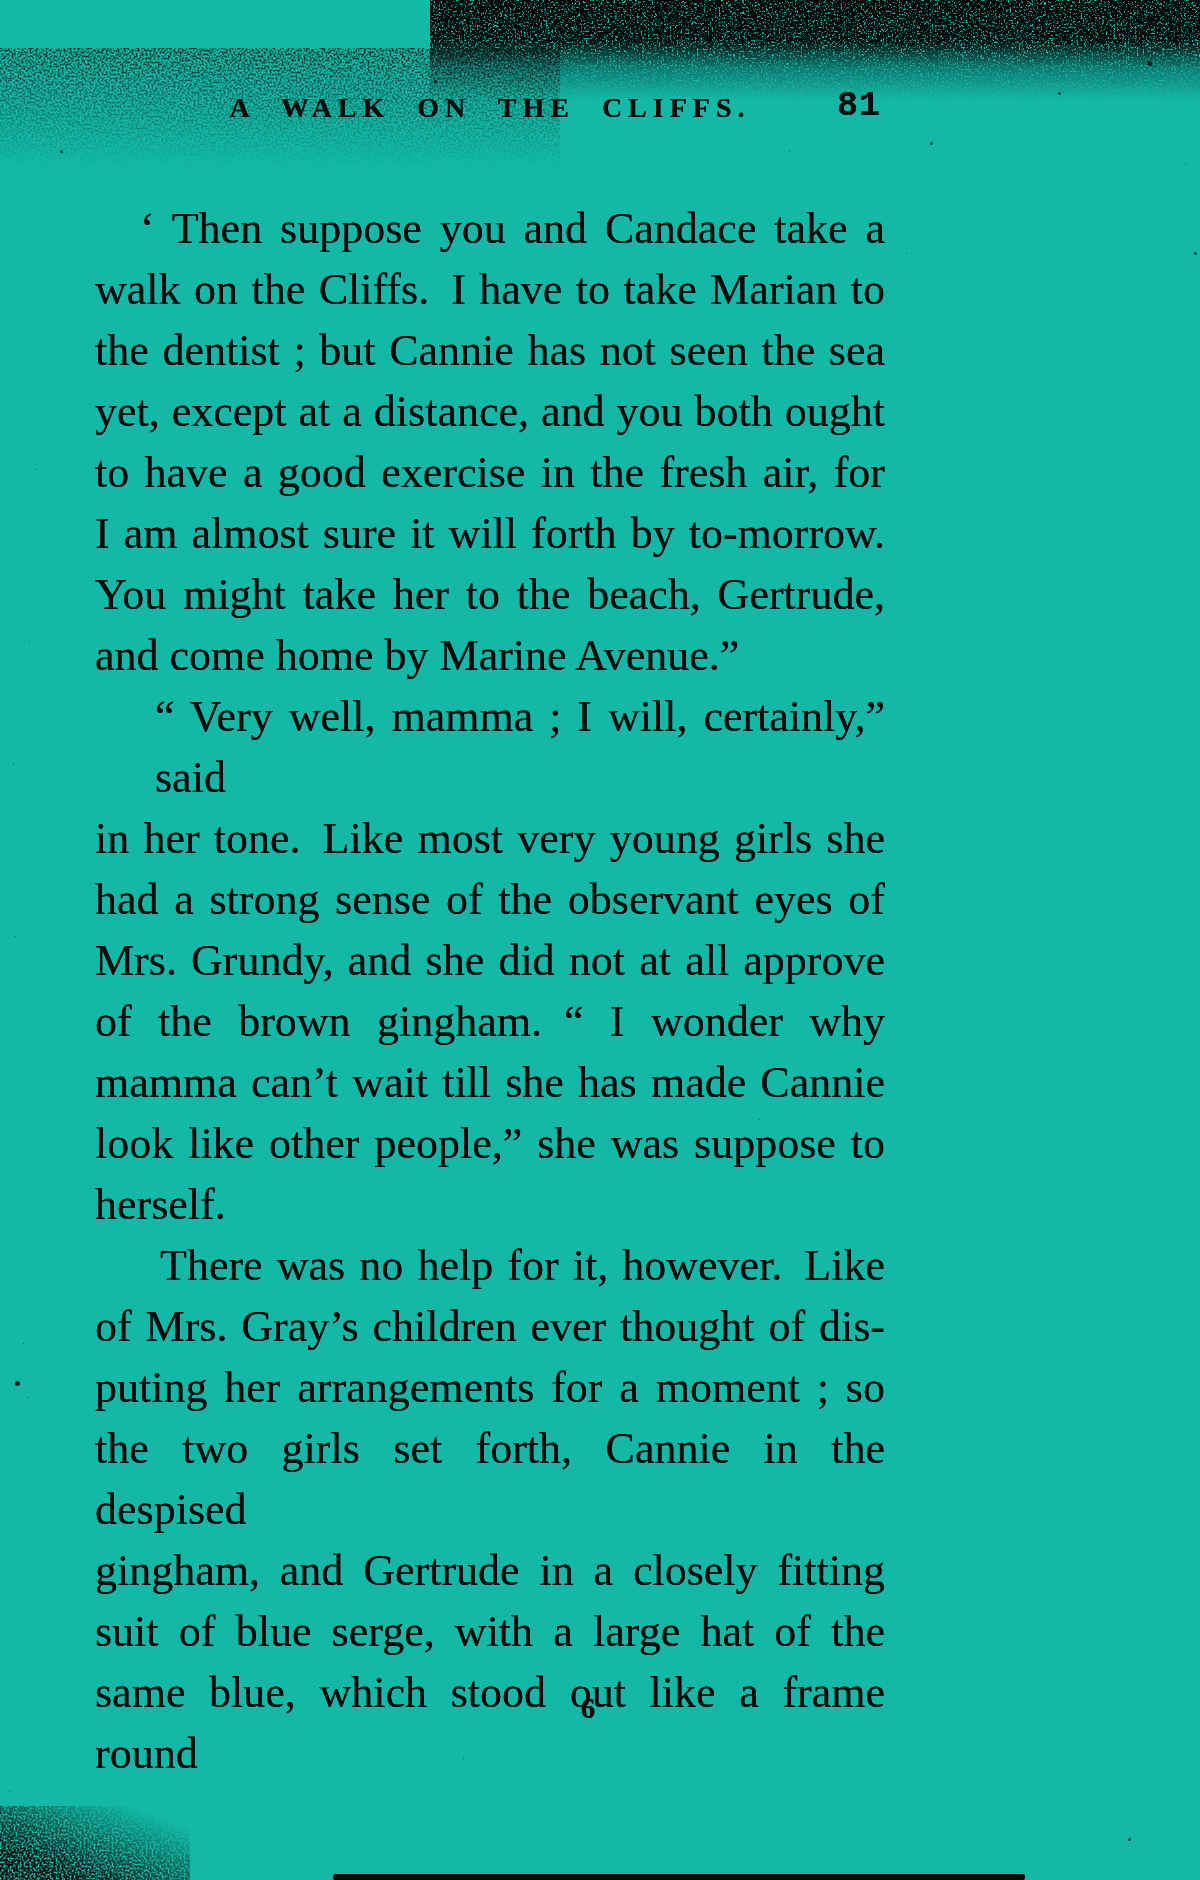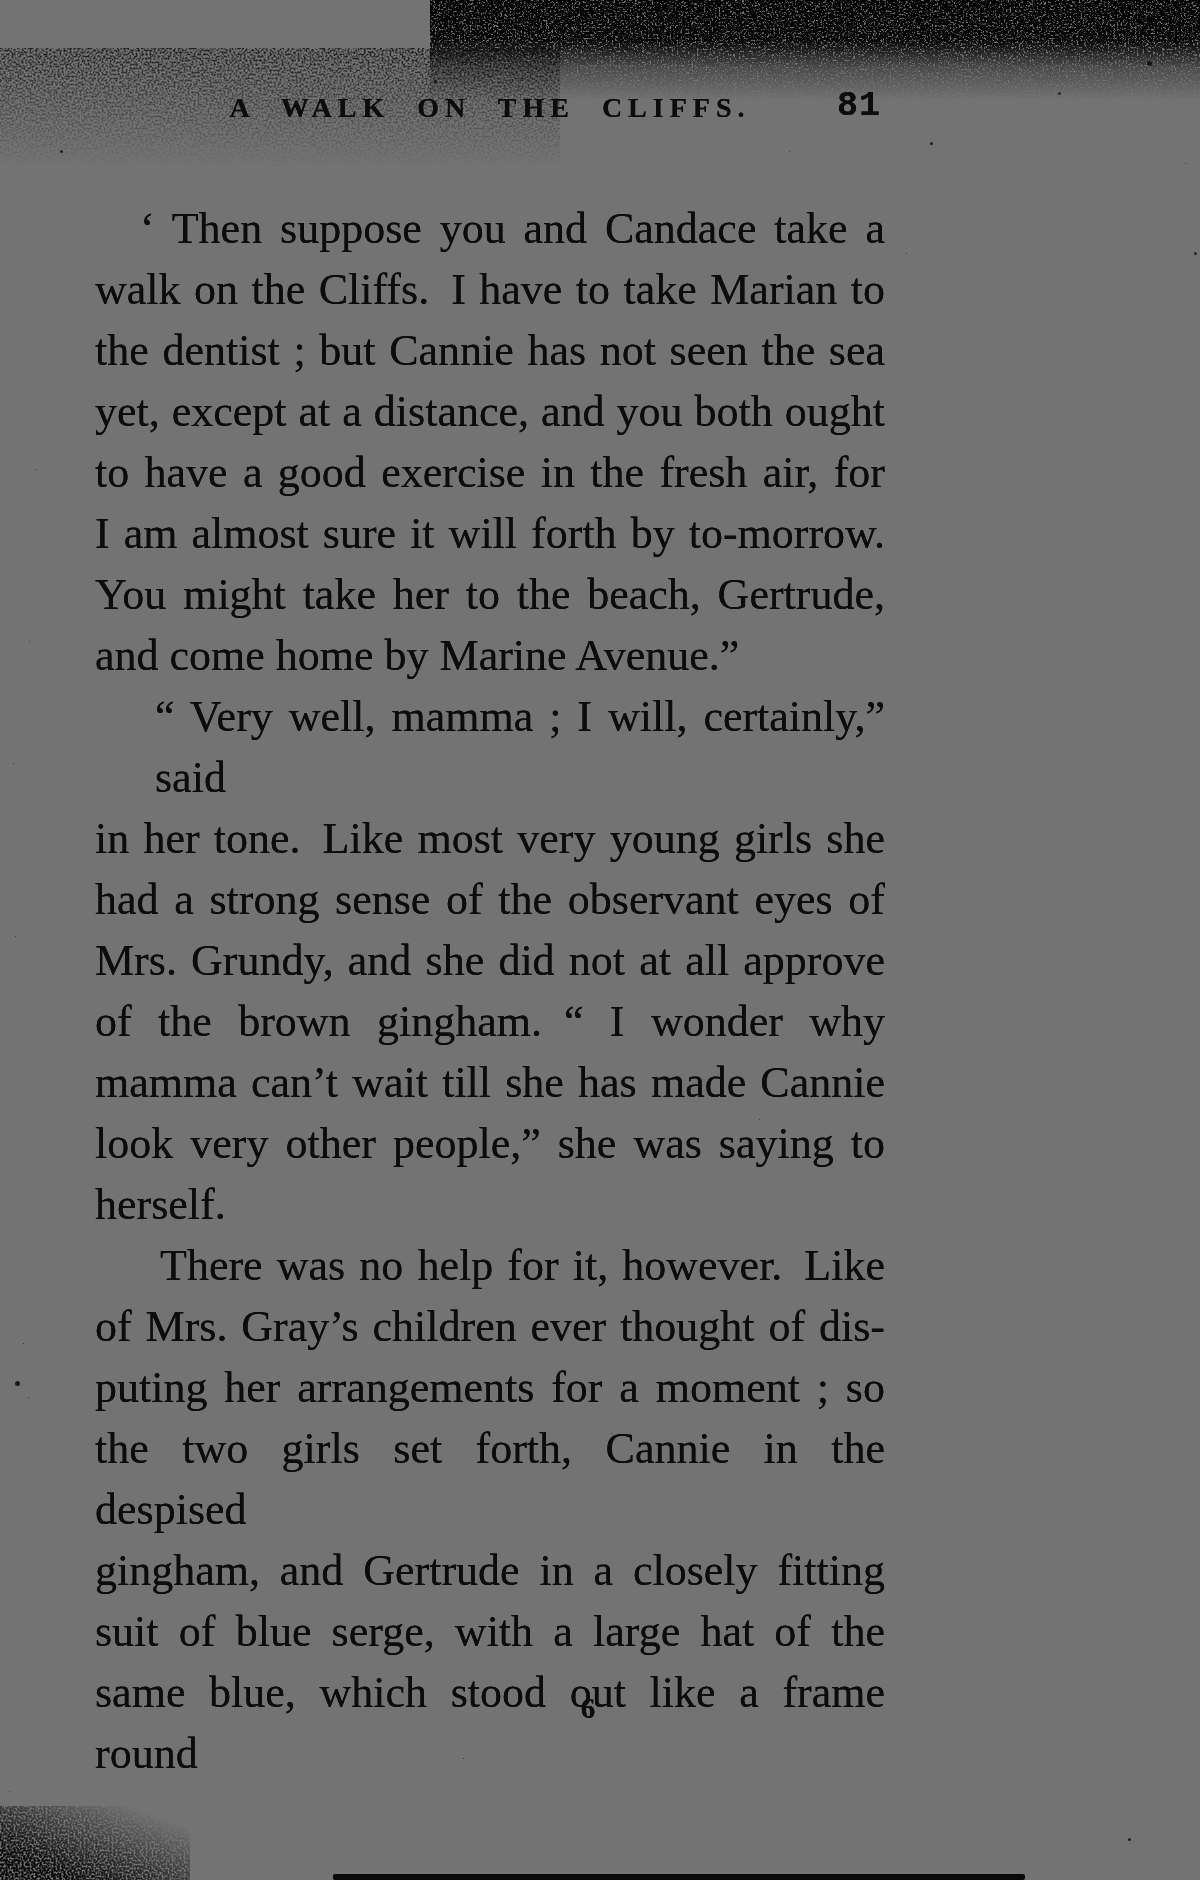--- a/index.html
+++ b/index.html
@@ -1,19 +1,19 @@
 <!DOCTYPE html>
 <html><head>
 <meta charset="utf-8">
 <style>
   html,body{margin:0;padding:0;background:#e8e8e6;}
   .page{
     position:relative;
     width:1200px;height:1880px;
-    background:#737373;
+    background:#14b8a6;
     overflow:hidden;
     font-family:"Liberation Serif","DejaVu Serif",serif;
     color:#0c0c0c;
   }
   
   .noise{position:absolute;pointer-events:none;}
   .noise-top-right{
     left:430px;top:0;width:770px;height:100px;
     -webkit-mask-image:linear-gradient(to bottom,rgba(0,0,0,1) 0%,rgba(0,0,0,.95) 40%,rgba(0,0,0,.35) 68%,rgba(0,0,0,0) 100%);
     mask-image:linear-gradient(to bottom,rgba(0,0,0,1) 0%,rgba(0,0,0,.95) 40%,rgba(0,0,0,.35) 68%,rgba(0,0,0,0) 100%);
@@ -151,21 +151,21 @@
         <div class="line">You might take her to the beach, Gertrude,</div>
         <div class="line last">and come home by Marine Avenue.”</div>
       </div>
     <div class="para p2">
         <div class="line first">“ Very well, mamma ; I will, certainly,” said</div>
         <div class="line">in her tone. Like most very young girls she</div>
         <div class="line">had a strong sense of the observant eyes of</div>
         <div class="line">Mrs. Grundy, and she did not at all approve</div>
         <div class="line">of the brown gingham. “ I wonder why</div>
         <div class="line">mamma can’t wait till she has made Cannie</div>
-        <div class="line">look very other people,” she was saying to</div>
+        <div class="line">look like other people,” she was suppose to</div>
         <div class="line last">herself.</div>
       </div>
     <div class="para p3 just-last">
         <div class="line first">There was no help for it, however. Like</div>
         <div class="line">of Mrs. Gray’s children ever thought of dis-</div>
         <div class="line">puting her arrangements for a moment ; so</div>
         <div class="line">the two girls set forth, Cannie in the despised</div>
         <div class="line">gingham, and Gertrude in a closely fitting</div>
         <div class="line">suit of blue serge, with a large hat of the</div>
         <div class="line last">same blue, which stood out like a frame round</div>

